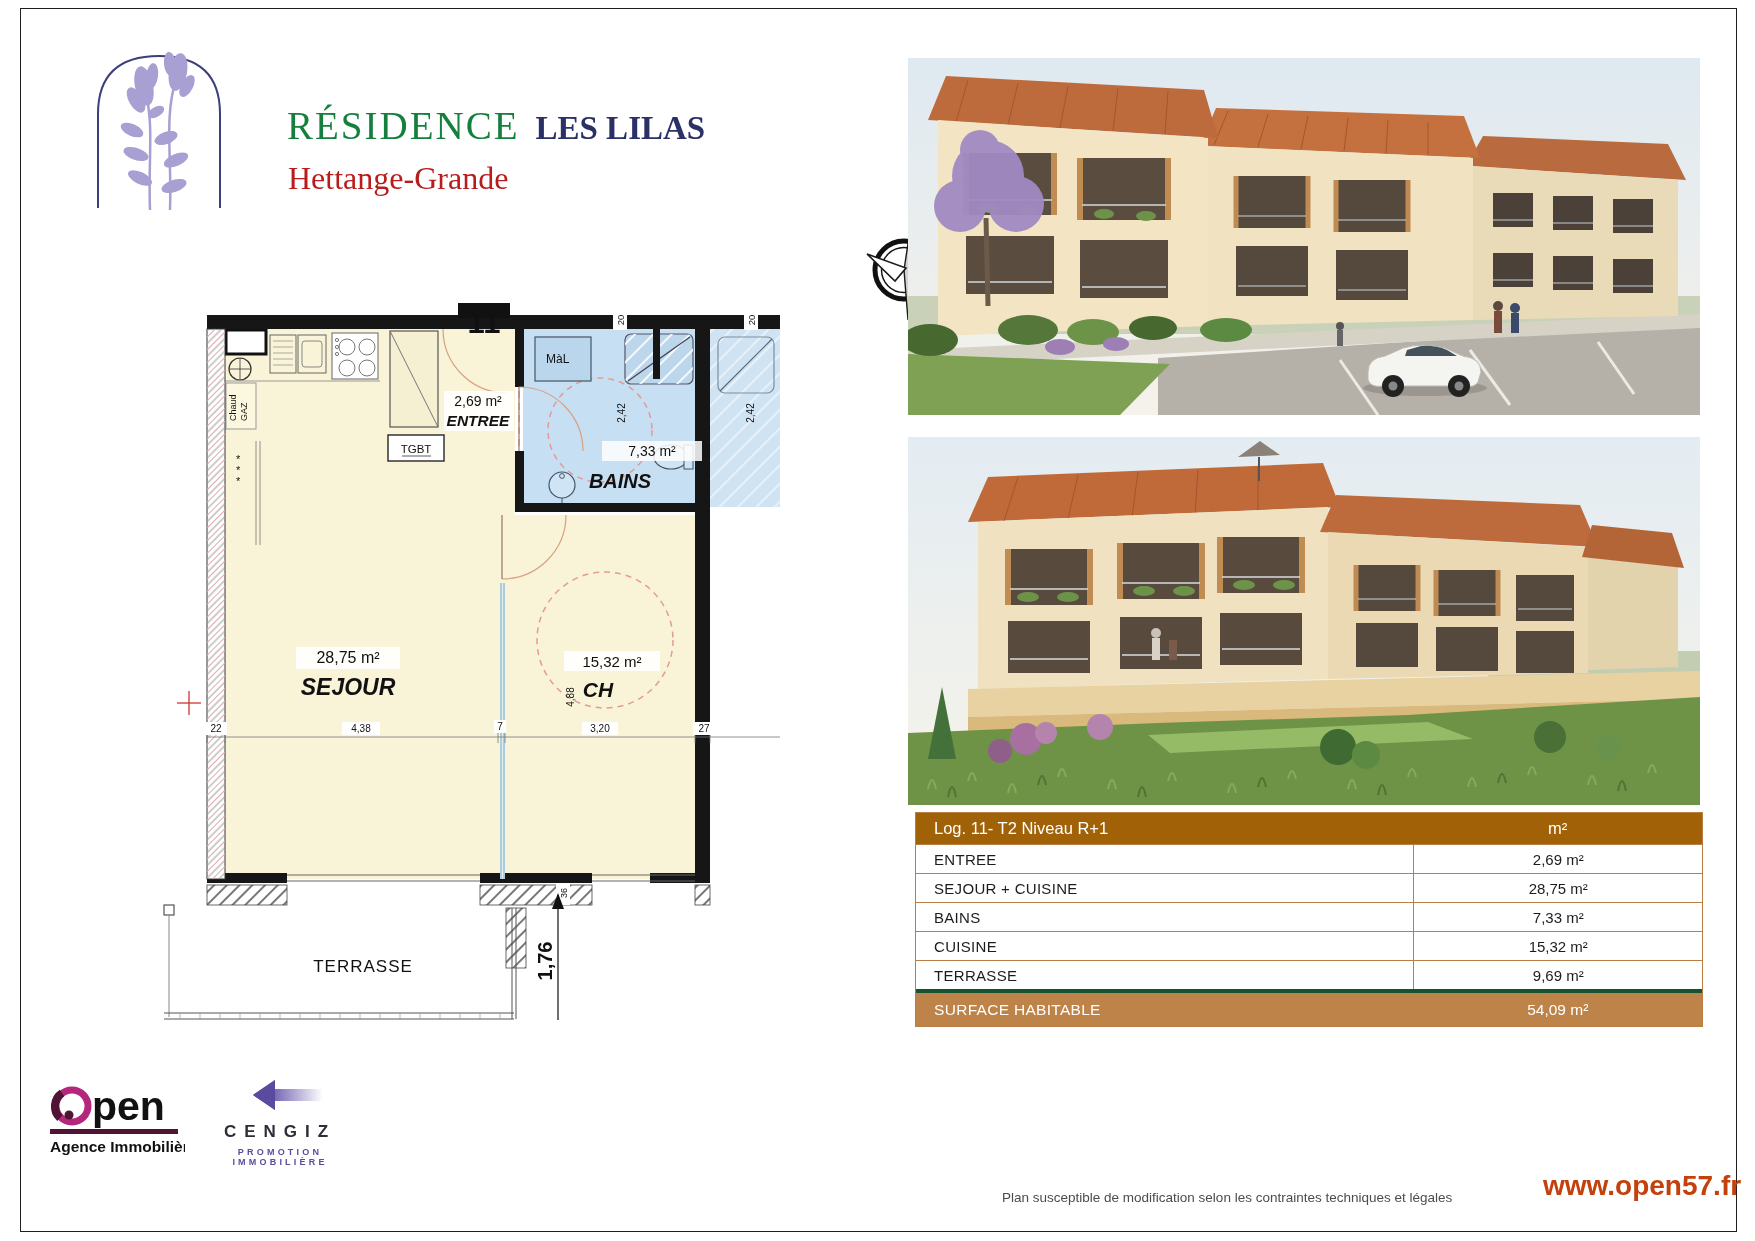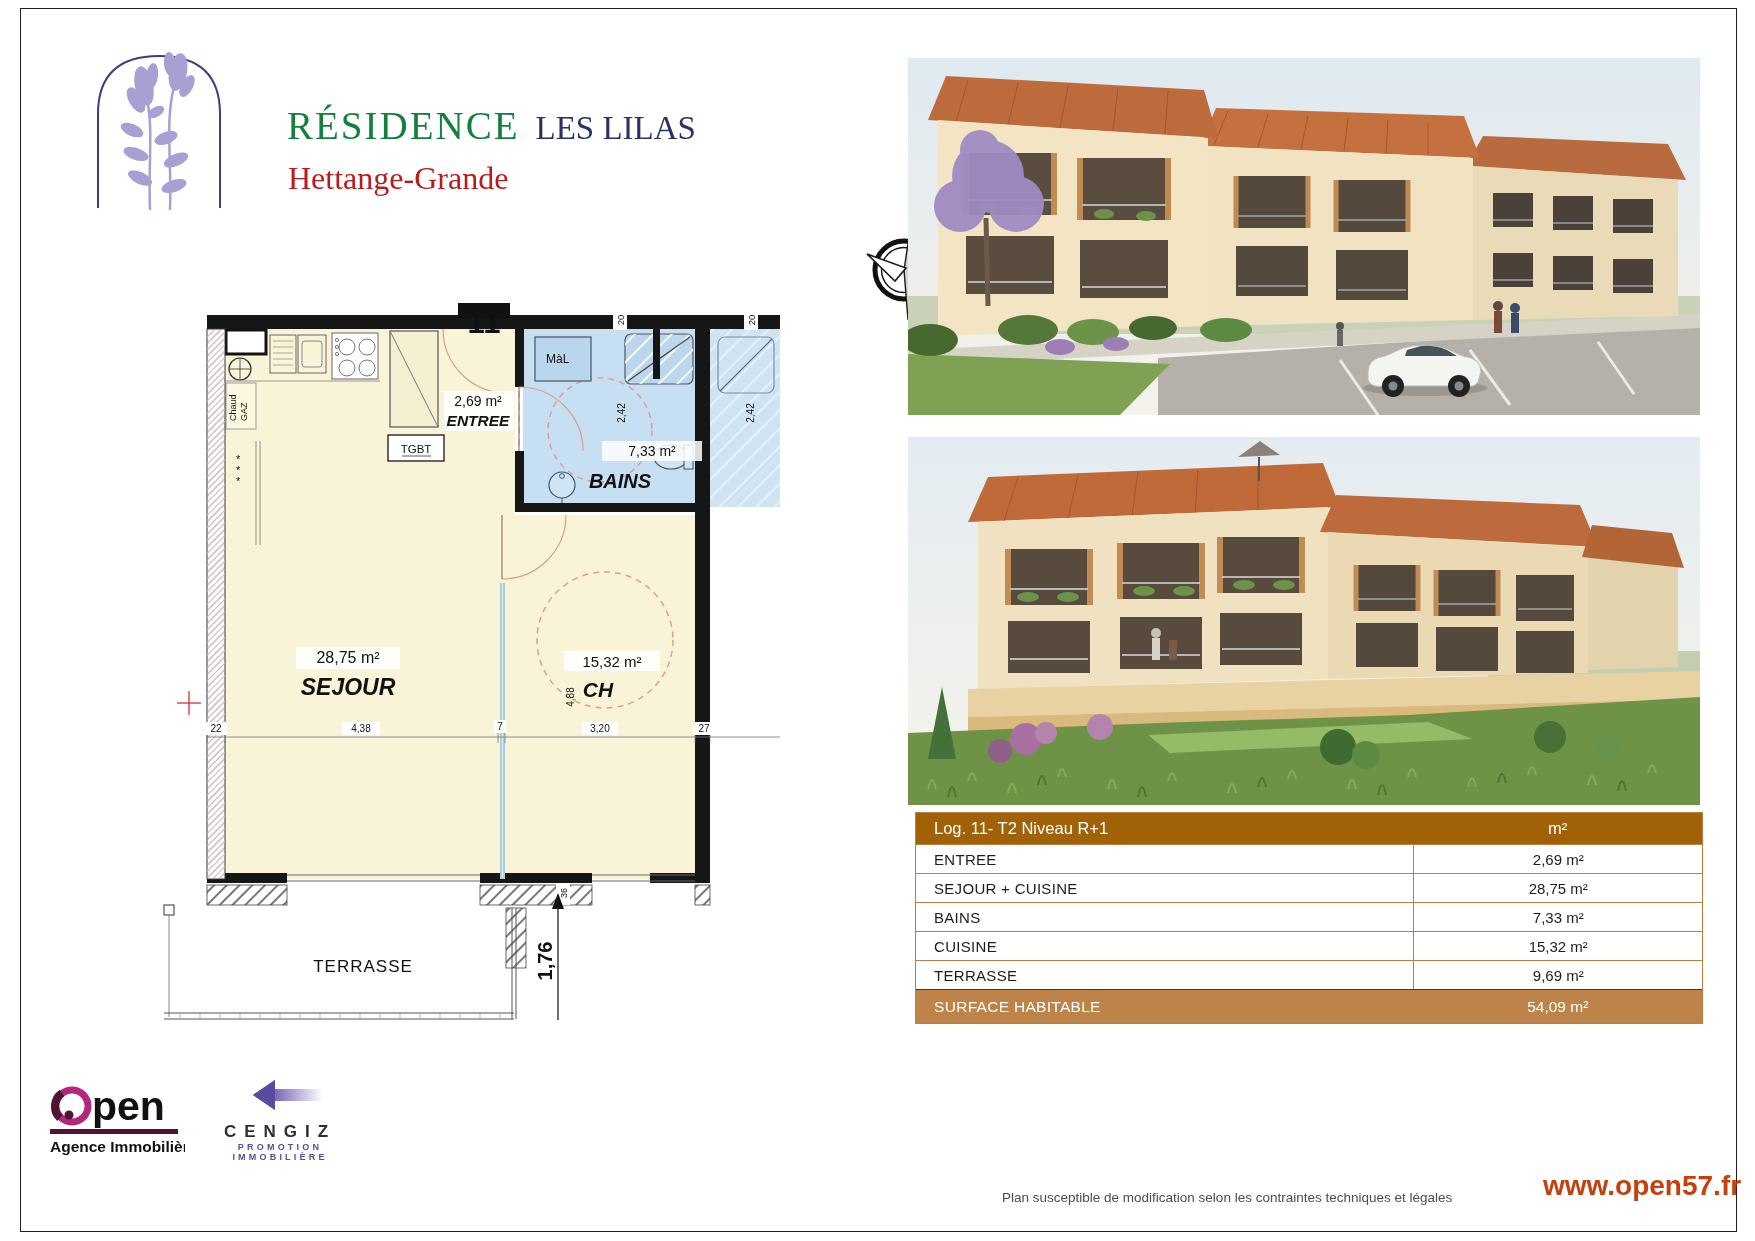--- a/index.html
+++ b/index.html
@@ -4,48 +4,48 @@
 <style>
   html,body{margin:0;padding:0;background:#fff;}
   .page{position:relative;width:1755px;height:1241px;background:#ffffff;
         font-family:"Liberation Sans",sans-serif;overflow:hidden;}
   .frame{position:absolute;left:20px;top:8px;width:1715px;height:1222px;
          border:1.5px solid #1f1f1f;pointer-events:none;}
   
   .brand-logo{position:absolute;left:88px;top:42px;}
   .title-row{position:absolute;left:287px;top:103px;white-space:nowrap;}
   .t-res{font-family:"Liberation Serif",serif;font-size:39px;color:#15803d;letter-spacing:2px;}
-  .t-name{font-family:"Liberation Serif",serif;font-size:33px;color:#2b3166;font-weight:400;margin-left:16px;}
+  .t-name{font-family:"Liberation Serif",serif;font-size:33px;color:#2b3166;font-weight:700;margin-left:16px;}
   .t-city{position:absolute;left:288px;top:160px;font-family:"Liberation Serif",serif;
           font-size:32px;color:#b91c1c;}
   
   .plan{position:absolute;left:150px;top:245px;}
   .compass{position:absolute;left:862px;top:218px;}
   
   .photo1{position:absolute;left:908px;top:58px;width:792px;height:357px;}
   .photo2{position:absolute;left:908px;top:437px;width:792px;height:368px;}
   
   .areas{position:absolute;left:915px;top:812px;width:786px;border:1px solid #b97f45;
          border-collapse:collapse;font-size:15px;color:#1c1c1c;}
   .areas .hdr{display:flex;background:#a16207;color:#fff;height:31px;align-items:center;font-size:16.5px;}
   .areas .hdr .c1{flex:0 0 61%;padding-left:18px;}
   .areas .hdr .c2{flex:1;text-align:center;}
   .areas .row{display:flex;background:#fff;height:28px;align-items:center;border-top:1px solid #b97f45;}
   .areas .row .c1{flex:0 0 61%;padding-left:18px;letter-spacing:.3px;}
   .areas .row .c2{flex:1;text-align:center;border-left:1px solid #b97f45;height:100%;
                   display:flex;align-items:center;justify-content:center;}
   .areas .ftr{display:flex;background:#bd8348;color:#fff;height:33px;align-items:center;
-              border-top:1px solid #14532d;font-size:15.5px;}
+              border-top:4px solid #14532d;font-size:15.5px;}
   .areas .ftr .c1{flex:0 0 61%;padding-left:18px;letter-spacing:.3px;}
   .areas .ftr .c2{flex:1;text-align:center;}
   
   .open-logo{position:absolute;left:50px;top:1082px;}
   .cengiz-logo{position:absolute;left:195px;top:1078px;width:170px;text-align:center;}
   .cg-name{font-size:17px;font-weight:bold;color:#2e2e38;letter-spacing:8px;margin-top:6px;}
-  .cg-tag{font-size:9px;color:#5a4b9f;letter-spacing:3.2px;font-weight:bold;}
+  .cg-tag{font-size:9px;color:#5a4b9f;letter-spacing:3.2px;margin-top:5px;font-weight:bold;}
   .disclaimer{position:absolute;left:1002px;top:1190px;font-size:13.5px;color:#4c4c4c;}
   .website{position:absolute;left:1543px;top:1170px;font-size:28px;font-weight:bold;color:#c2410c;}
   
   svg text{font-family:"Liberation Sans",sans-serif;fill:#111;}
   .rm{font-style:italic;font-weight:bold;}
 </style>
 </head>
 <body>
 
 <div class="page">

